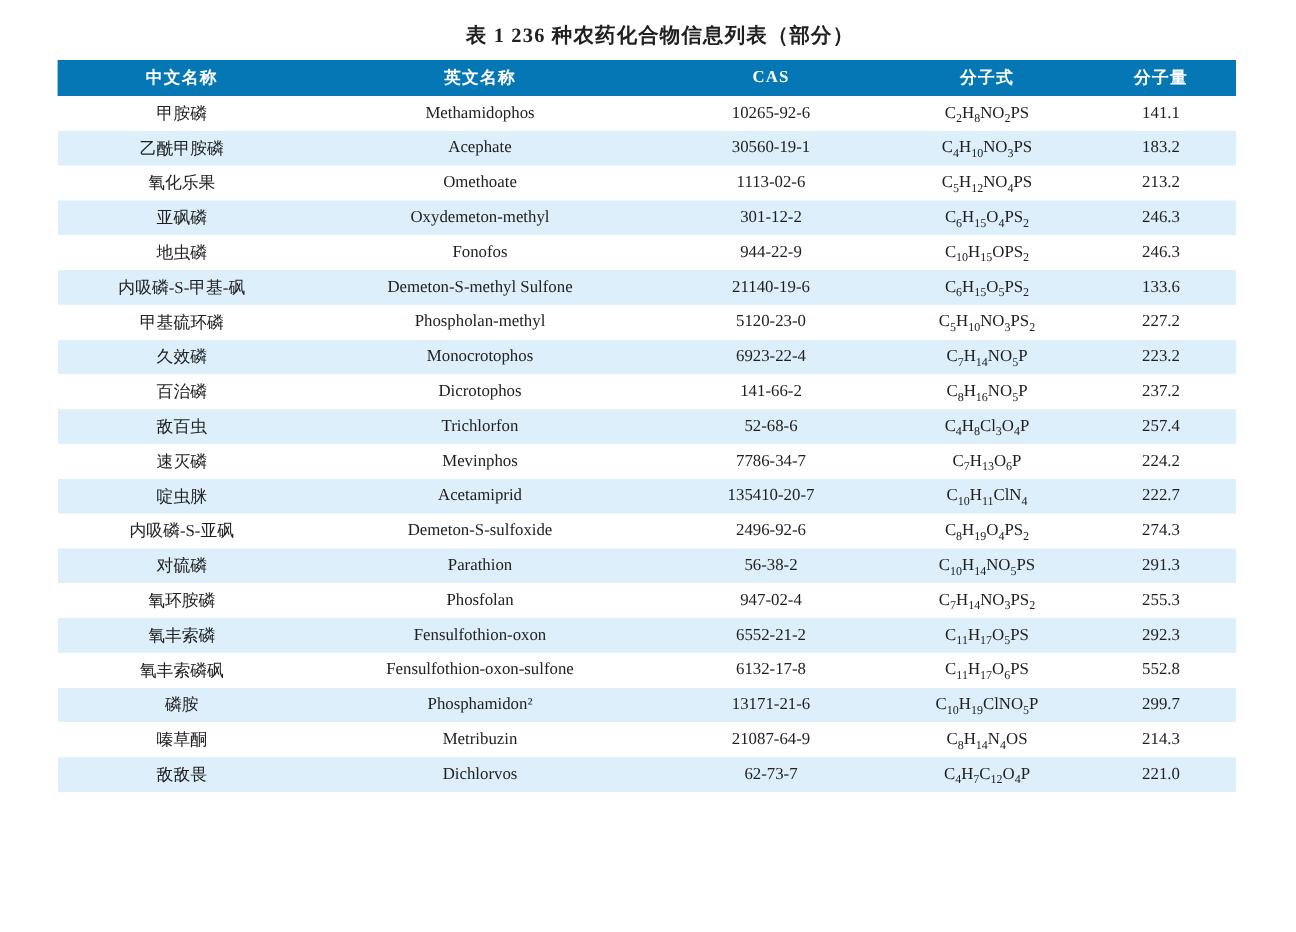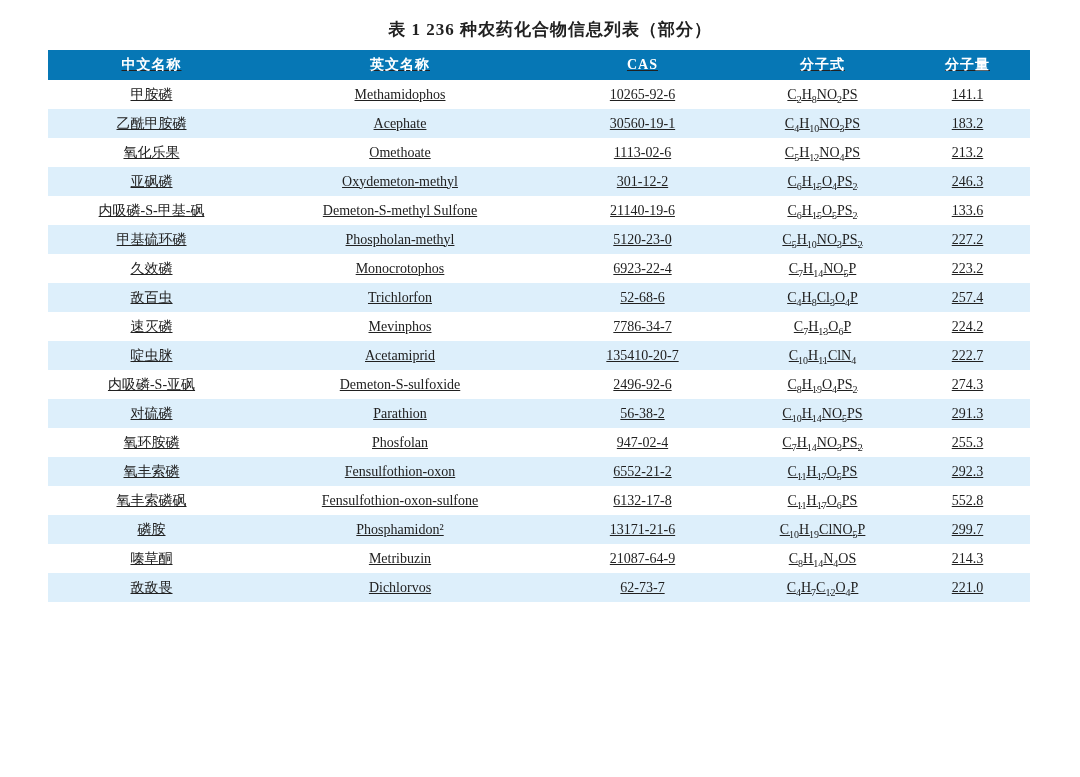--- a/index.html
+++ b/index.html
@@ -29,21 +29,20 @@
   }
   table.compound-table {
     position: absolute;
     left: 48px;
     top: 50px;
     width: 982px;
     border-collapse: collapse;
     table-layout: fixed;
     font-size: 14px;
     color: var(--body-text, #212121);
-    text-decoration: underline;
   }
   table.compound-table col.c1 { width: 207px; }
   table.compound-table col.c2 { width: 290px; }
   table.compound-table col.c3 { width: 195px; }
   table.compound-table col.c4 { width: 165px; }
   table.compound-table col.c5 { width: 125px; }
   table.compound-table th {
     background: var(--header-bg, #0677b5);
     color: var(--header-text, #ffffff);
     font-weight: bold;
@@ -114,20 +113,27 @@
           <td>213.2</td>
         </tr>
         <tr>
           <td>亚砜磷</td>
           <td>Oxydemeton-methyl</td>
           <td>301-12-2</td>
           <td>C<sub>6</sub>H<sub>15</sub>O<sub>4</sub>PS<sub>2</sub></td>
           <td>246.3</td>
         </tr>
         <tr>
+          <td>地虫磷</td>
+          <td>Fonofos</td>
+          <td>944-22-9</td>
+          <td>C<sub>10</sub>H<sub>15</sub>OPS<sub>2</sub></td>
+          <td>246.3</td>
+        </tr>
+        <tr>
           <td>内吸磷-S-甲基-砜</td>
           <td>Demeton-S-methyl Sulfone</td>
           <td>21140-19-6</td>
           <td>C<sub>6</sub>H<sub>15</sub>O<sub>5</sub>PS<sub>2</sub></td>
           <td>133.6</td>
         </tr>
         <tr>
           <td>甲基硫环磷</td>
           <td>Phospholan-methyl</td>
           <td>5120-23-0</td>
@@ -135,20 +141,27 @@
           <td>227.2</td>
         </tr>
         <tr>
           <td>久效磷</td>
           <td>Monocrotophos</td>
           <td>6923-22-4</td>
           <td>C<sub>7</sub>H<sub>14</sub>NO<sub>5</sub>P</td>
           <td>223.2</td>
         </tr>
         <tr>
+          <td>百治磷</td>
+          <td>Dicrotophos</td>
+          <td>141-66-2</td>
+          <td>C<sub>8</sub>H<sub>16</sub>NO<sub>5</sub>P</td>
+          <td>237.2</td>
+        </tr>
+        <tr>
           <td>敌百虫</td>
           <td>Trichlorfon</td>
           <td>52-68-6</td>
           <td>C<sub>4</sub>H<sub>8</sub>Cl<sub>3</sub>O<sub>4</sub>P</td>
           <td>257.4</td>
         </tr>
         <tr>
           <td>速灭磷</td>
           <td>Mevinphos</td>
           <td>7786-34-7</td>

